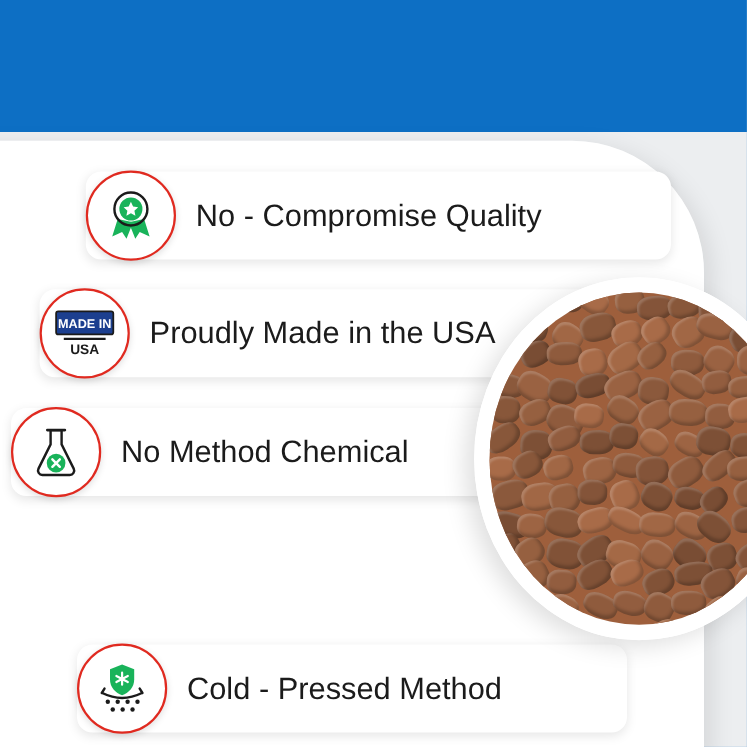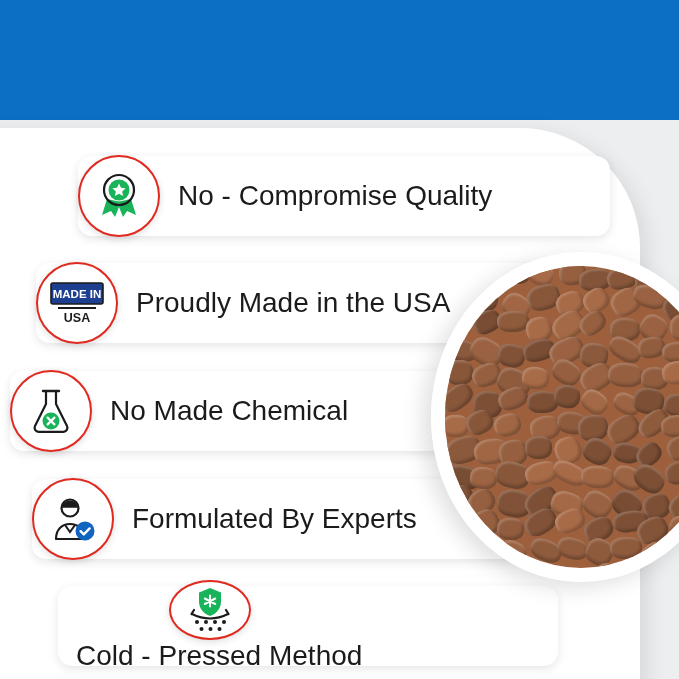--- a/index.html
+++ b/index.html
@@ -125,21 +125,21 @@
     color: #1b1b1b;
     font-weight: 500;
     white-space: nowrap;
   }
 
   
   .row-0 { left: 78px;  top: 10px;  }
   .row-1 { left: 36px;  top: 117px; }
   .row-2 { left: 10px;  top: 225px; }
   .row-3 { left: 32px;  top: 333px; }
-  .row-4 { left: 58px;  top: 440px; flex-direction: column; }
+  .row-4 { left: 70px;  top: 440px; }
 
   .card-0 { width: 532px; }
   .card-1 { width: 540px; }
   .card-2 { width: 450px; }
   .card-3 { width: 510px; }
   .card-4 { width: 500px; }
 
   
   .bowl {
     position: absolute;
@@ -338,37 +338,23 @@
     <div class="feature-row row-2">
       <div class="feature-card card-2"></div>
       <div class="icon-badge">
         <svg width="46" height="50" viewBox="0 0 46 50" aria-hidden="true">
           <path d="M18 5 h10 v13 l11 22 a4 4 0 0 1 -3.6 5.8 H10.6 A4 4 0 0 1 7 40 L18 18 Z" fill="none" stroke="#1b1b1b" stroke-width="2.2" stroke-linejoin="round"></path>
           <line x1="15" y1="5" x2="31" y2="5" stroke="#1b1b1b" stroke-width="2.4" stroke-linecap="round"></line>
           <circle cx="23" cy="35" r="8.5" fill="#19b35a"></circle>
           <path d="M19.6 31.6 l6.8 6.8 M26.4 31.6 l-6.8 6.8" stroke="#ffffff" stroke-width="2.2" stroke-linecap="round"></path>
         </svg>
       </div>
-      <div class="feature-label">No Made Chemical</div>
-    </div>
-
-    <div class="feature-row row-3">
-      <div class="feature-card card-3"></div>
-      <div class="icon-badge">
-        <svg width="50" height="48" viewBox="0 0 50 48" aria-hidden="true">
-          <circle cx="22" cy="13" r="8.5" fill="none" stroke="#1b1b1b" stroke-width="2.2"></circle>
-          <path d="M22 5.5 a8.5 8.5 0 0 0 -8.4 7.2 h16.8 A8.5 8.5 0 0 0 22 5.5 Z" fill="#1b1b1b"></path>
-          <path d="M8 44 c0 -10 6.4 -15 14 -15 c7.6 0 14 5 14 15 Z" fill="none" stroke="#1b1b1b" stroke-width="2.2" stroke-linejoin="round"></path>
-          <path d="M17 30 l5 7 5 -7" fill="none" stroke="#1b1b1b" stroke-width="2"></path>
-          <circle cx="37" cy="36" r="9.5" fill="#1165c0"></circle>
-          <path d="M32.6 36.2 l3.2 3.2 5.8 -6" fill="none" stroke="#ffffff" stroke-width="2.4" stroke-linecap="round" stroke-linejoin="round"></path>
-        </svg>
-      </div>
-      <div class="feature-label">Formulated By Experts</div>
-    </div>
+      <div class="feature-label">No Method Chemical</div>
+    </div>
+
 
     <div class="feature-row row-4">
       <div class="feature-card card-4"></div>
       <div class="icon-badge">
         <svg width="52" height="48" viewBox="0 0 52 48" aria-hidden="true">
           <path d="M26 2 l11 4.5 v9 c0 7.5 -5 12.5 -11 14.5 c-6 -2 -11 -7 -11 -14.5 v-9 Z" fill="#19b35a"></path>
           <path d="M26 9.5 v11 M20.8 12.5 l10.4 5.5 M31.2 12.5 l-10.4 5.5" stroke="#ffffff" stroke-width="2" stroke-linecap="round"></path>
           <path d="M8 28 q18 9 36 0" fill="none" stroke="#1b1b1b" stroke-width="2.2" stroke-linecap="round"></path>
           <path d="M10 24 l-2.5 4 M42 24 l2.5 4" fill="none" stroke="#1b1b1b" stroke-width="2.2" stroke-linecap="round"></path>
           <circle cx="13" cy="36" r="2" fill="#1b1b1b"></circle>

